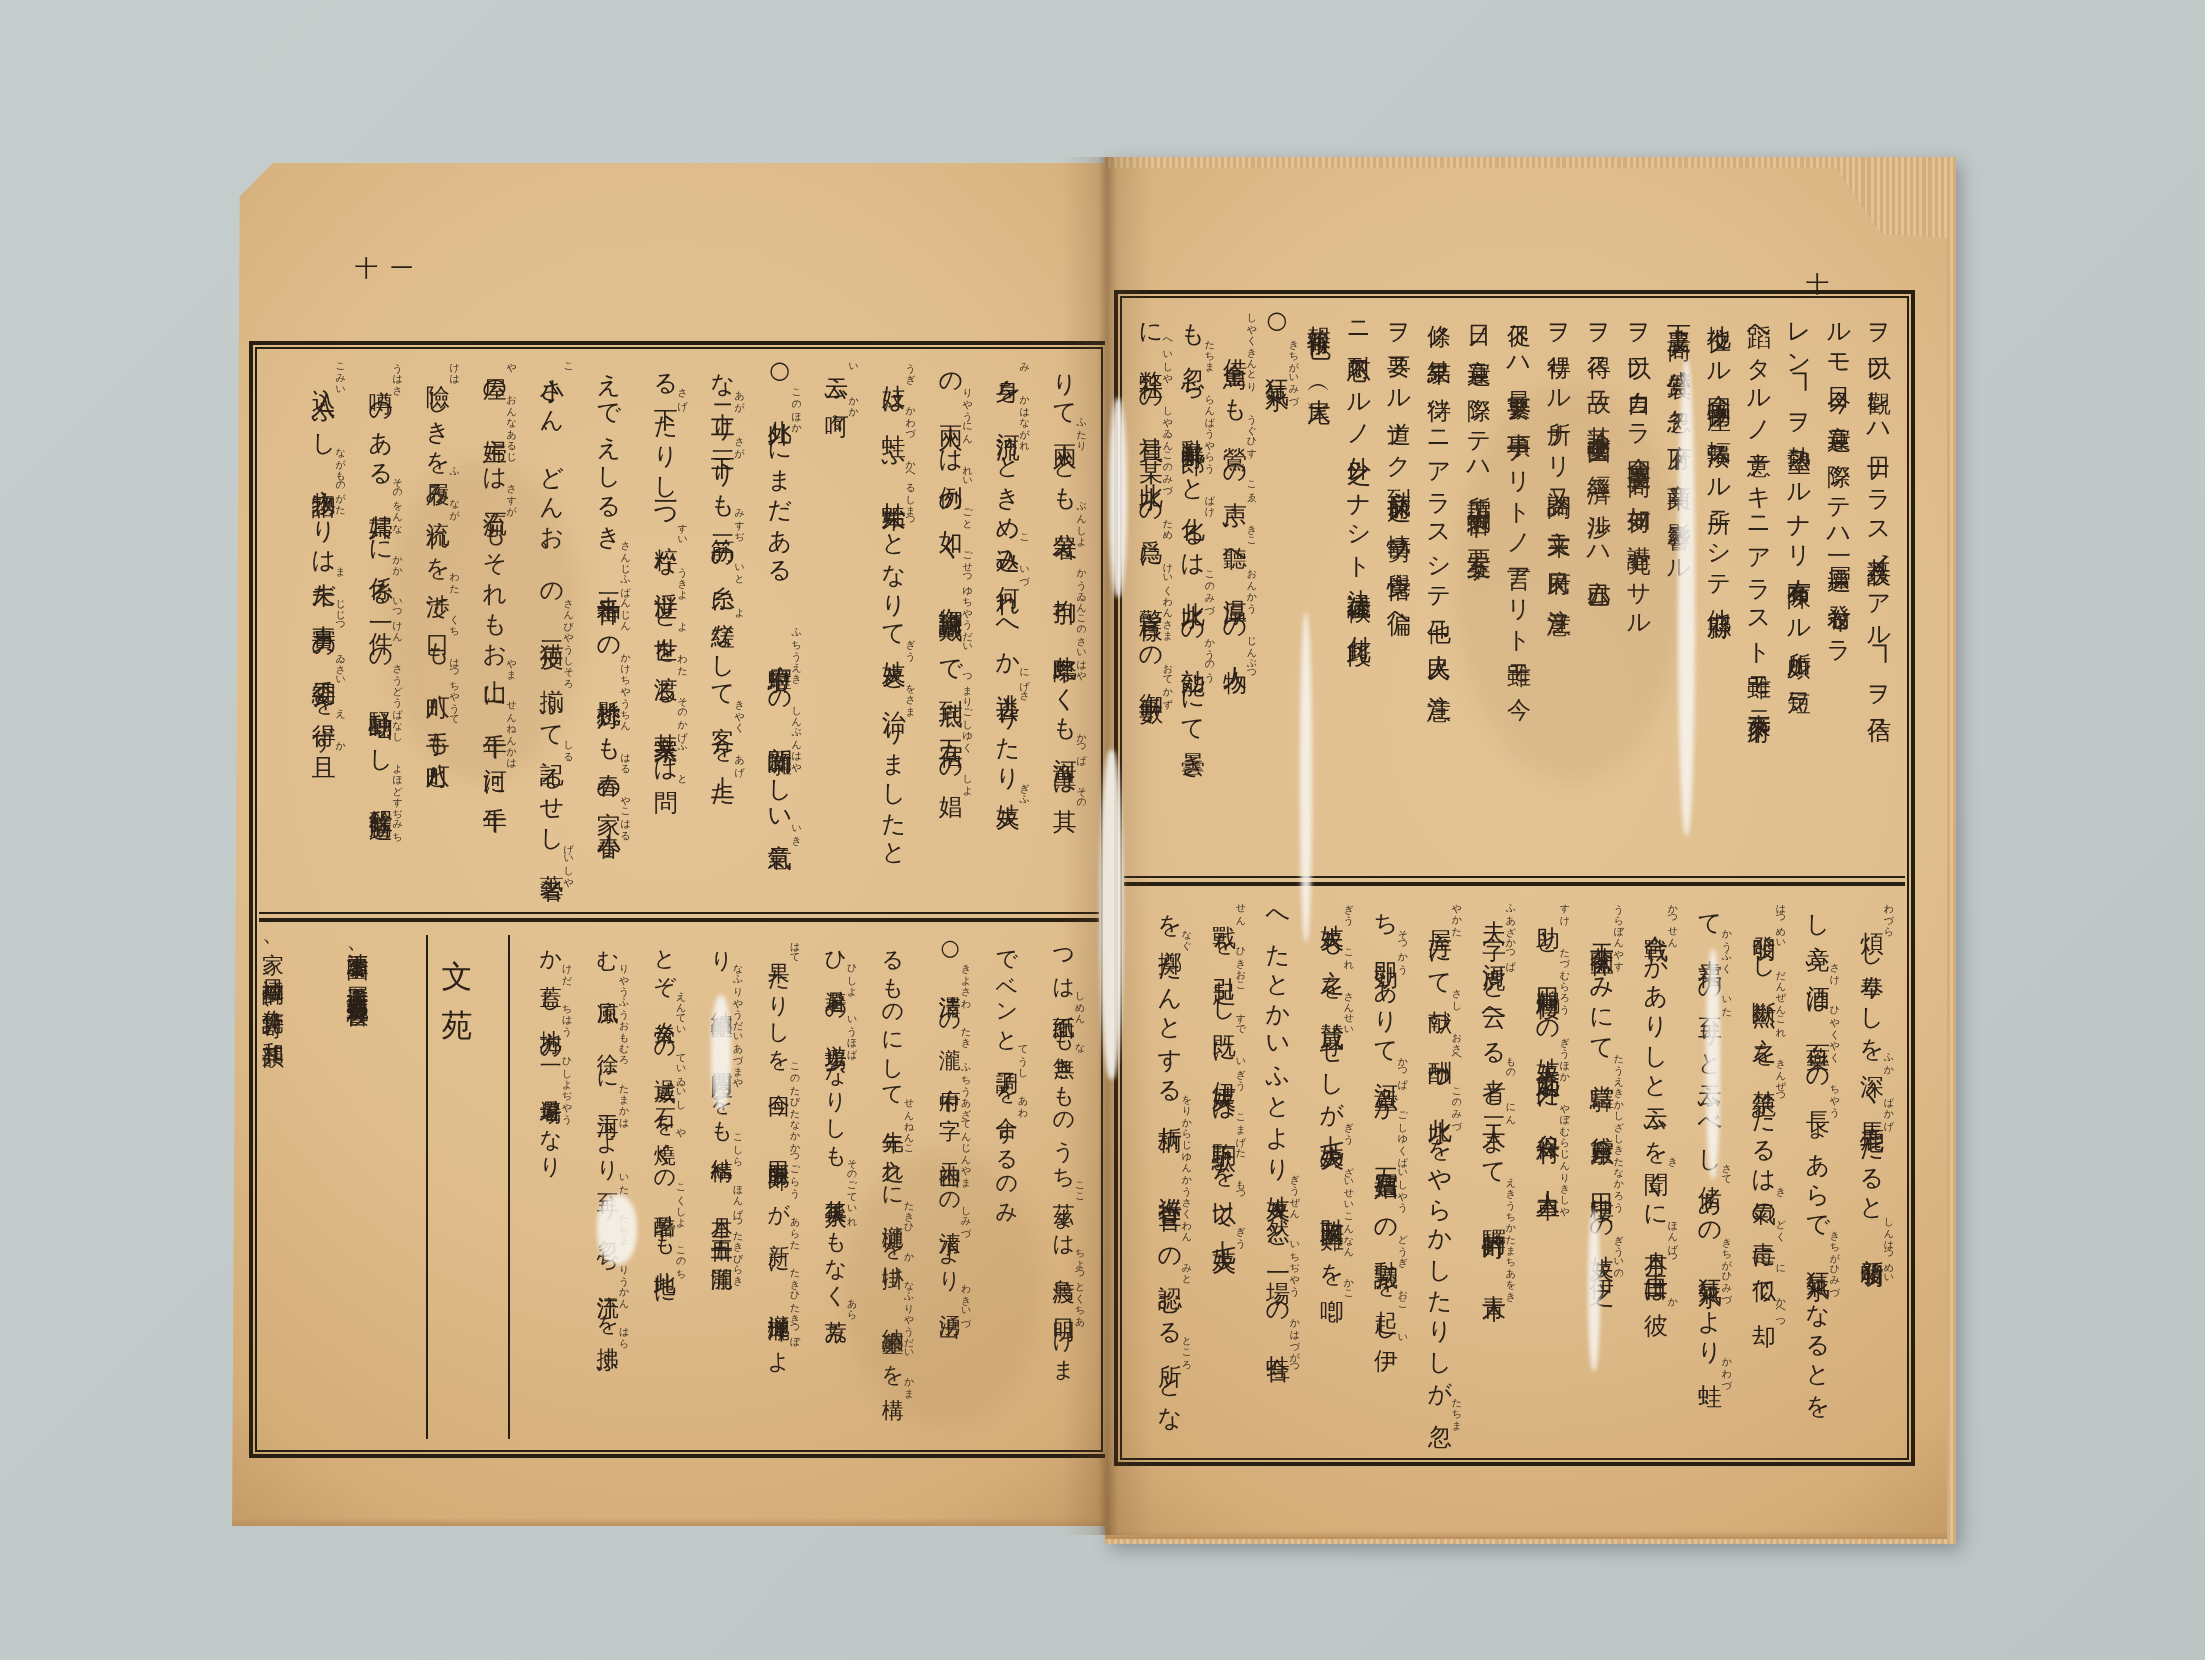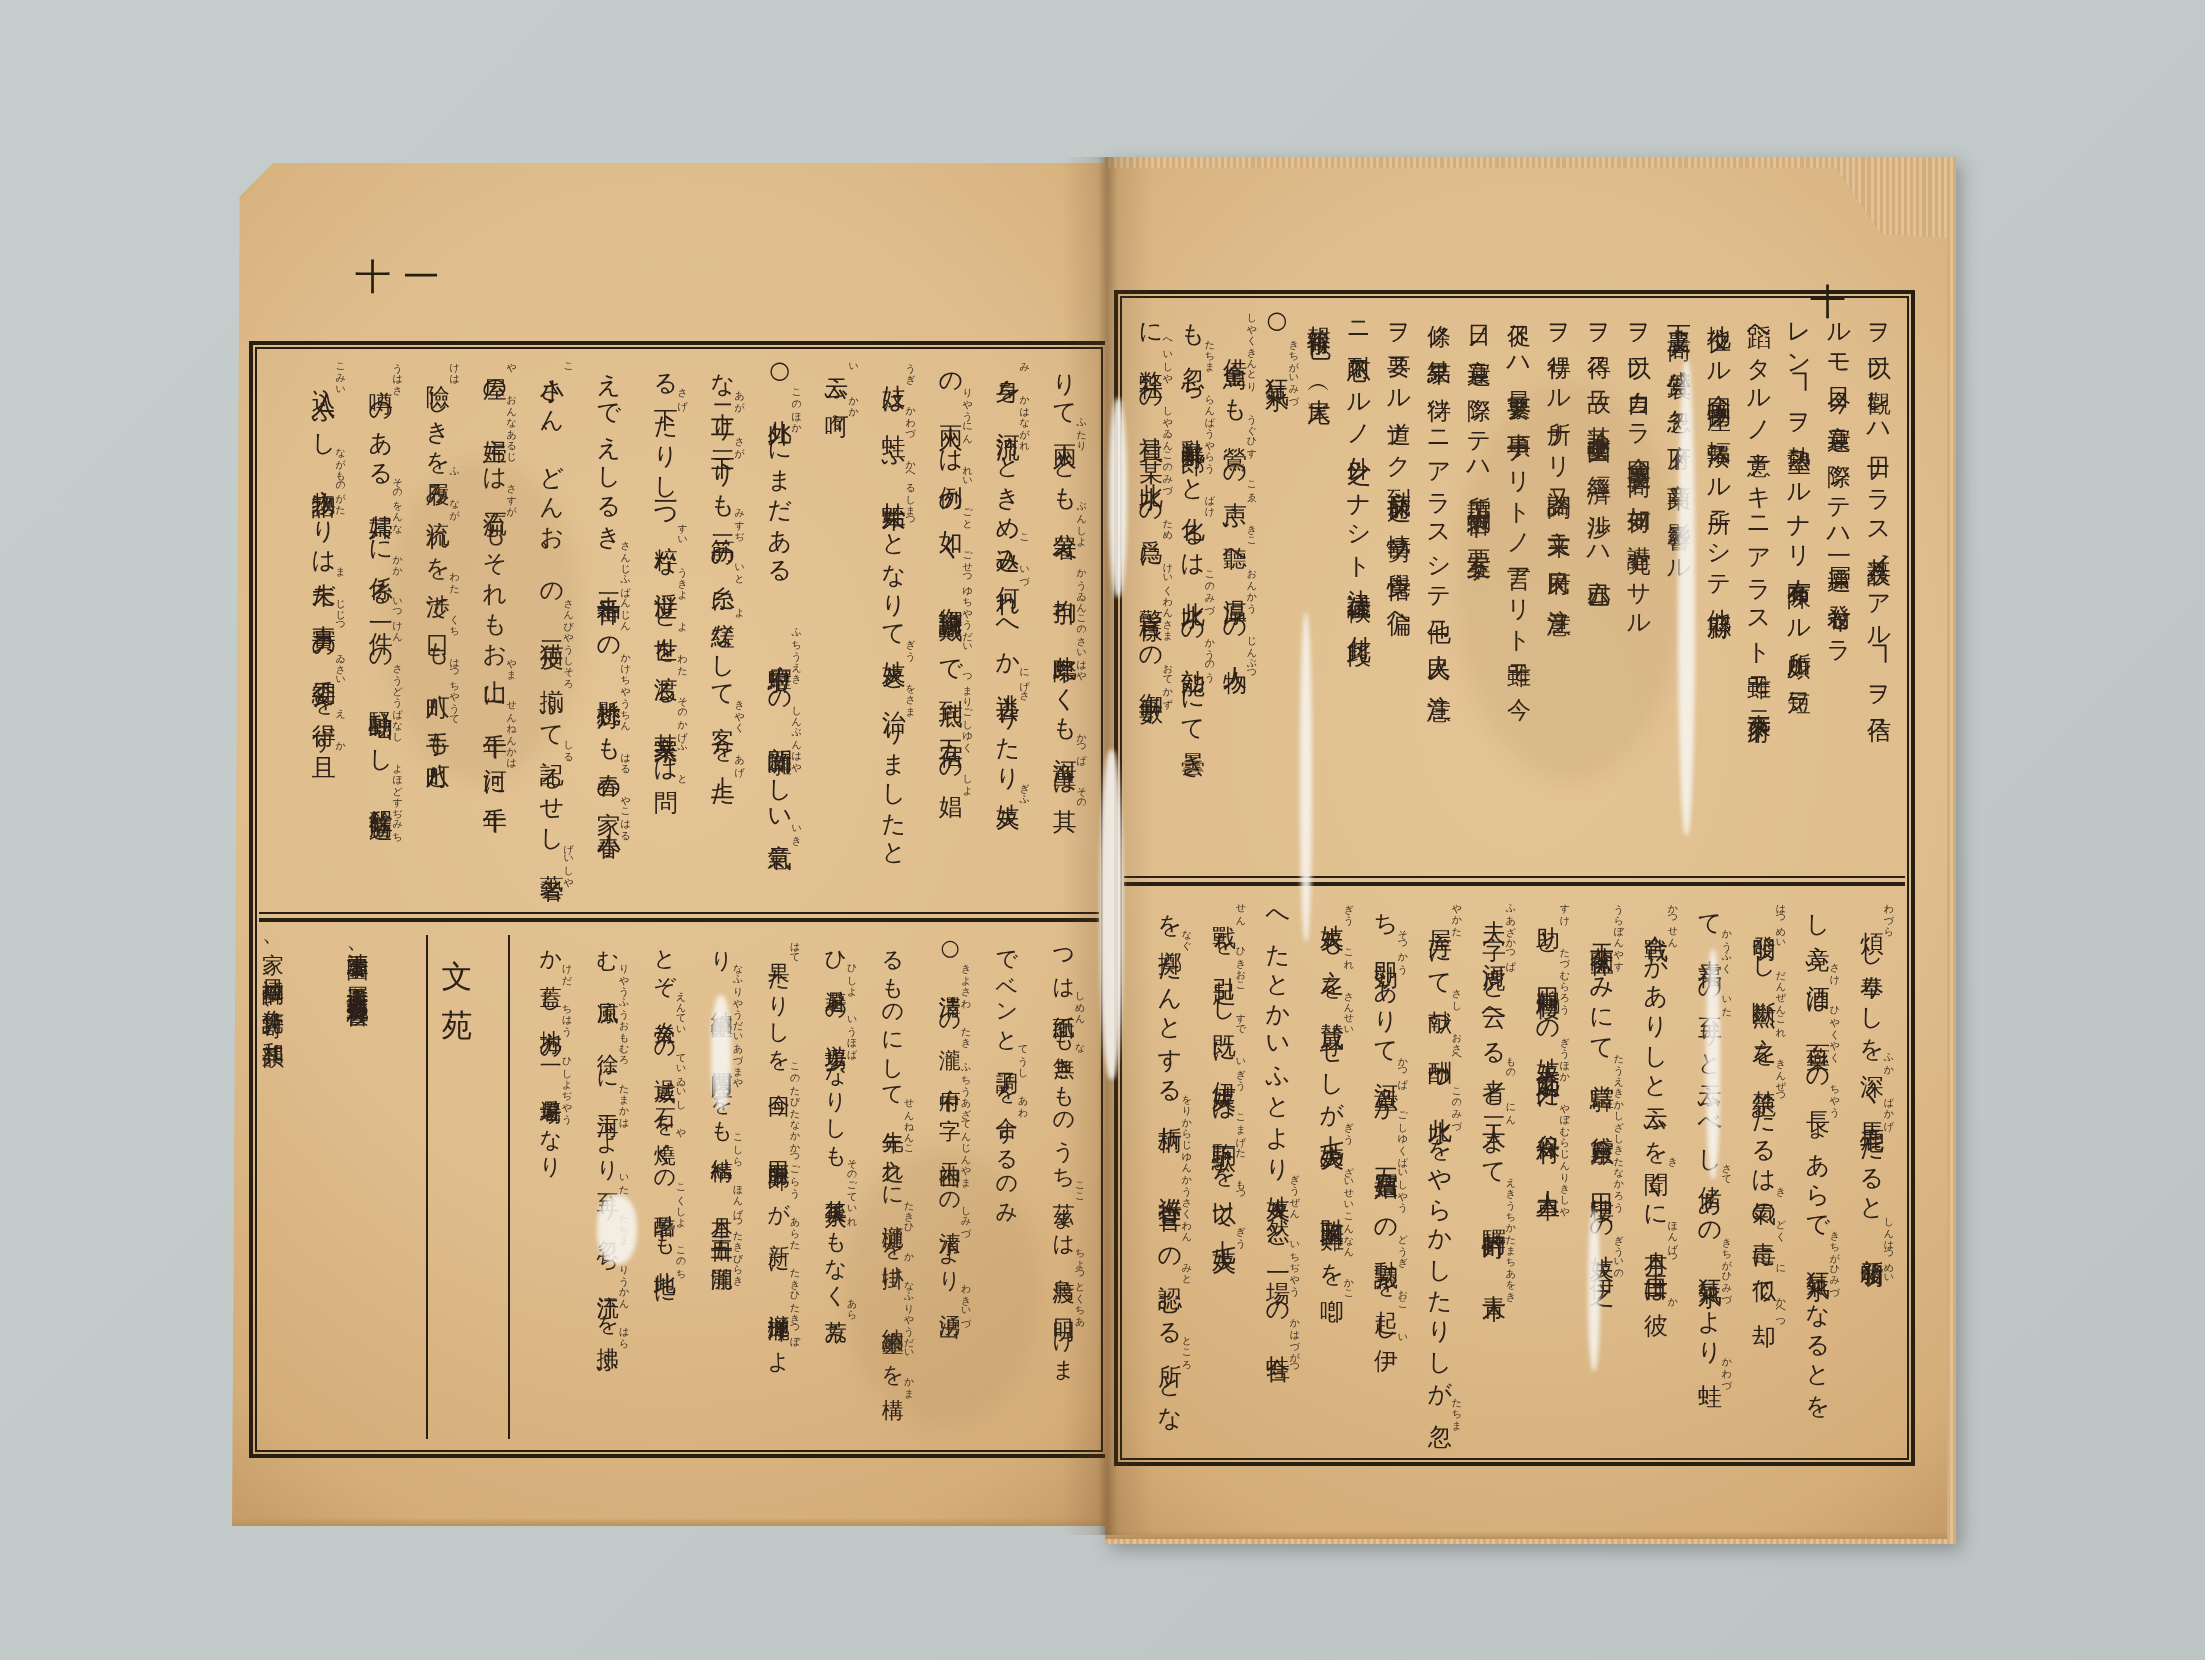--- a/index.html
+++ b/index.html
@@ -44,21 +44,21 @@
   .rt .col{line-height:40px;}
   .rb .col{line-height:54px;}
   .col{white-space:nowrap;}
   ruby{ruby-align:center;}
   rt{font-size:10px;letter-spacing:0;color:#3a2f22;}
   .col.poem{padding-block-start:27.6px;}
   .col.bunen{font-size:31px;letter-spacing:9.2px;padding-block-start:23px;
     border-left:2.3px solid #271f12;border-right:2.3px solid #271f12;
     margin-left:12.3px;margin-right:12.3px;}
   
-  .pagenum{position:absolute;color:#271f12;z-index:3;font-size:36px;}
+  .pagenum{position:absolute;color:#271f12;z-index:3;font-size:23px;}
   .pagenum-left{left:123px;top:90px;letter-spacing:12.3px;}
   .pagenum-right{left:698px;top:86px;writing-mode:vertical-rl;text-orientation:upright;}
   
   .stain{position:absolute;background:rgba(246,244,238,.88);border-radius:45%;filter:blur(2.3px);z-index:5;pointer-events:none;}
   .fox{position:absolute;background:rgba(140,100,50,.10);border-radius:50%;filter:blur(10.7px);z-index:3;pointer-events:none;}
 </style>
 </head>
 <body>
 
 <div class="canvas">

